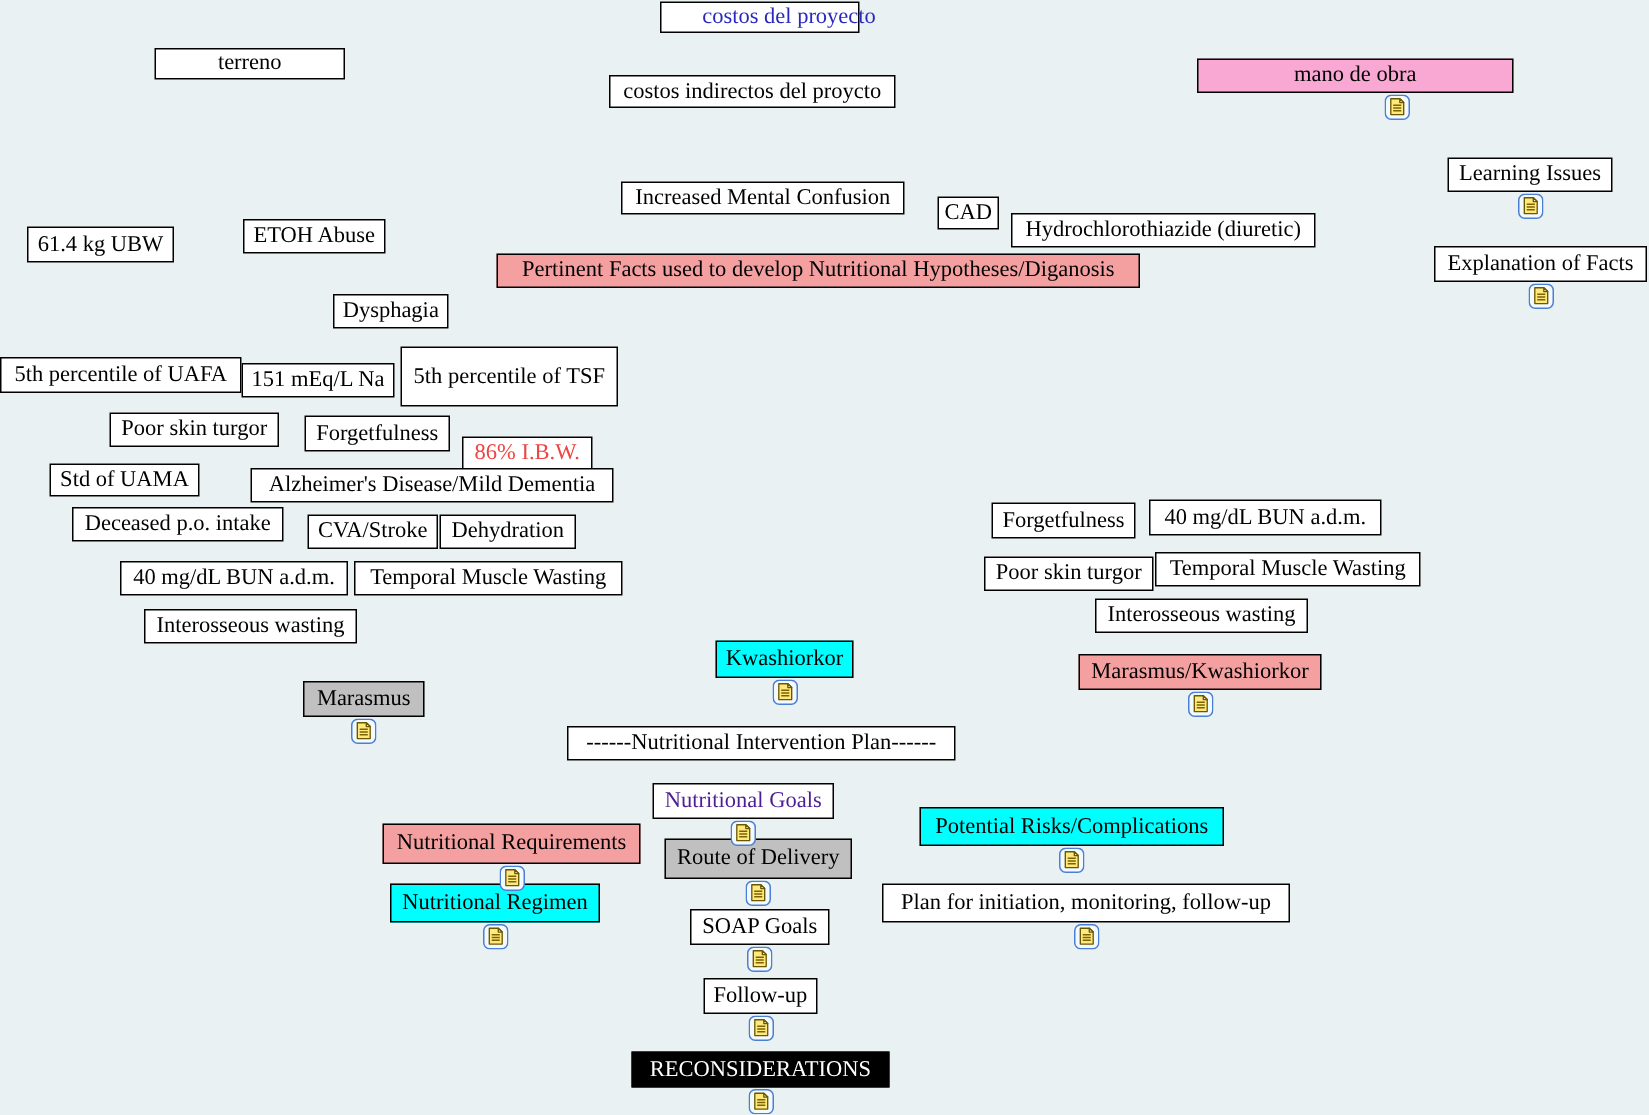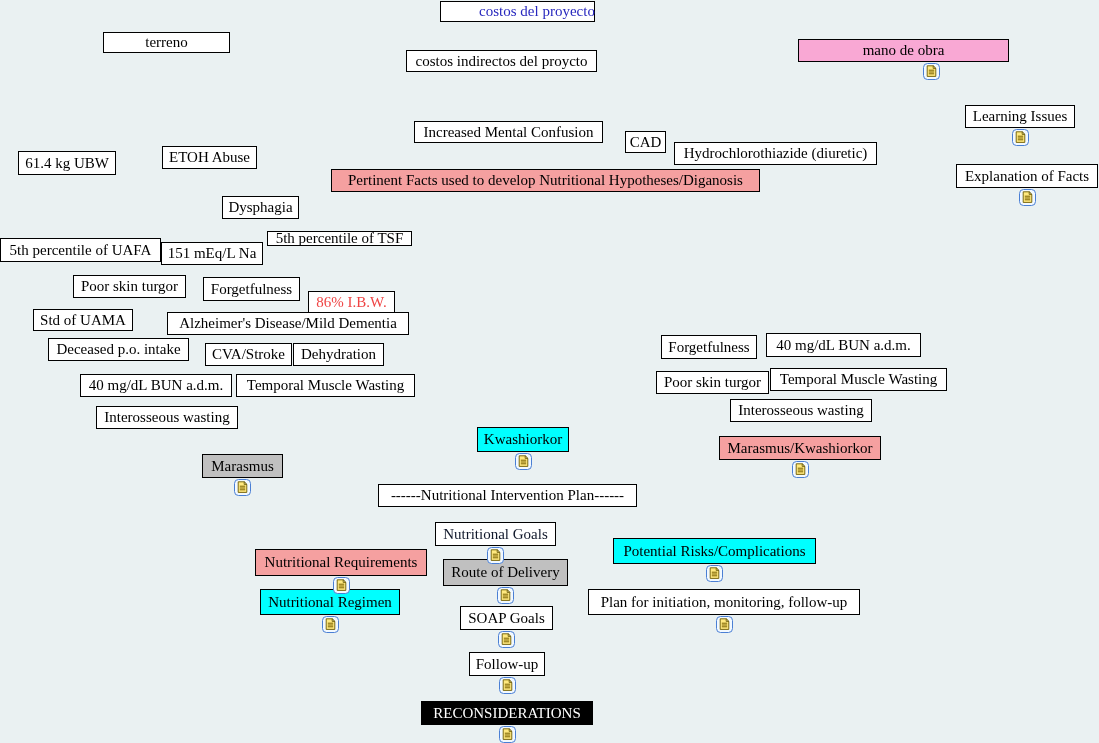--- a/index.html
+++ b/index.html
@@ -36,21 +36,21 @@
     height: 17px;
     z-index: 2;
     cursor: pointer;
   }
   .res-icon svg { display: block; }
 </style>
 </head>
 <body style="background: rgb(234, 241, 242);">
 
 <div class="canvas" style="width: 1099px; height: 743px; background: rgb(234, 241, 242);">
-    <div class="node" style="left: 440px; top: 1px; width: 155px; height: 21px; background: rgb(255, 255, 255); color: rgb(40, 40, 190); padding-left: 39px;">costos del proyecto</div>
+    <div class="node" style="left: 440px; top: 1px; width: 133px; height: 21px; background: rgb(255, 255, 255); color: rgb(40, 40, 190); padding-left: 39px;">costos del proyecto</div>
     <div class="node" style="left: 103px; top: 32px; width: 127px; height: 21px; background: rgb(255, 255, 255); color: rgb(0, 0, 0);">terreno</div>
     <div class="node" style="left: 406px; top: 50px; width: 191px; height: 22px; background: rgb(255, 255, 255); color: rgb(0, 0, 0);">costos indirectos del proycto</div>
     <div class="node" style="left: 798px; top: 39px; width: 211px; height: 23px; background: #f9a8d4; color: rgb(0, 0, 0);">mano de obra</div>
     <div class="res-icon" style="left: 923px; top: 63px;">
   <svg width="17" height="17" viewBox="0 0 17 17" xmlns="http://www.w3.org/2000/svg">
     <rect x="0.5" y="0.5" width="16" height="16" rx="4" fill="#F2F9FF" stroke="#4A7FD4" stroke-width="1"></rect>
     <path d="M4.2 2.8 h6 l2.6 2.6 v8 h-8.6 z" fill="#FFE97F" stroke="#6B5900" stroke-width="0.9" stroke-linejoin="round"></path>
     <path d="M10.2 2.8 v2.6 h2.6 z" fill="#FFFBD0" stroke="#6B5900" stroke-width="0.9" stroke-linejoin="round"></path>
     <path d="M5.8 7.2 h5.4 M5.8 9 h5.4 M5.8 10.8 h5.4" stroke="#7C6300" stroke-width="1"></path>
   </svg>
@@ -75,21 +75,21 @@
   <svg width="17" height="17" viewBox="0 0 17 17" xmlns="http://www.w3.org/2000/svg">
     <rect x="0.5" y="0.5" width="16" height="16" rx="4" fill="#F2F9FF" stroke="#4A7FD4" stroke-width="1"></rect>
     <path d="M4.2 2.8 h6 l2.6 2.6 v8 h-8.6 z" fill="#FFE97F" stroke="#6B5900" stroke-width="0.9" stroke-linejoin="round"></path>
     <path d="M10.2 2.8 v2.6 h2.6 z" fill="#FFFBD0" stroke="#6B5900" stroke-width="0.9" stroke-linejoin="round"></path>
     <path d="M5.8 7.2 h5.4 M5.8 9 h5.4 M5.8 10.8 h5.4" stroke="#7C6300" stroke-width="1"></path>
   </svg>
 </div>
     <div class="node" style="left: 222px; top: 196px; width: 77px; height: 23px; background: rgb(255, 255, 255); color: rgb(0, 0, 0);">Dysphagia</div>
     <div class="node" style="left: 0px; top: 238px; width: 161px; height: 24px; background: rgb(255, 255, 255); color: rgb(0, 0, 0);">5th percentile of UAFA</div>
     <div class="node" style="left: 161px; top: 242px; width: 102px; height: 23px; background: rgb(255, 255, 255); color: rgb(0, 0, 0);">151 mEq/L Na</div>
-    <div class="node" style="left: 267px; top: 231px; width: 145px; height: 15px; background: rgb(255, 255, 255); color: rgb(0, 0, 0);">5th percentile of TSF</div>
+    <div class="node" style="left: 267px; top: 231px; width: 145px; height: 40px; background: rgb(255, 255, 255); color: rgb(0, 0, 0);">5th percentile of TSF</div>
     <div class="node" style="left: 308px; top: 266px; width: 87px; height: 23px; background: rgb(255, 255, 255); color: #ef4444; margin-top: 25px;">86% I.B.W.</div>
     <div class="node" style="left: 73px; top: 275px; width: 113px; height: 23px; background: rgb(255, 255, 255); color: rgb(0, 0, 0);">Poor skin turgor</div>
     <div class="node" style="left: 203px; top: 277px; width: 97px; height: 24px; background: rgb(255, 255, 255); color: rgb(0, 0, 0);">Forgetfulness</div>
     <div class="node" style="left: 33px; top: 309px; width: 100px; height: 22px; background: rgb(255, 255, 255); color: rgb(0, 0, 0);">Std of UAMA</div>
     <div class="node" style="left: 167px; top: 312px; width: 242px; height: 23px; background: rgb(255, 255, 255); color: rgb(0, 0, 0);">Alzheimer's Disease/Mild Dementia</div>
     <div class="node" style="left: 48px; top: 338px; width: 141px; height: 23px; background: rgb(255, 255, 255); color: rgb(0, 0, 0);">Deceased p.o. intake</div>
     <div class="node" style="left: 205px; top: 343px; width: 87px; height: 23px; background: rgb(255, 255, 255); color: rgb(0, 0, 0);">CVA/Stroke</div>
     <div class="node" style="left: 293px; top: 343px; width: 91px; height: 23px; background: rgb(255, 255, 255); color: rgb(0, 0, 0);">Dehydration</div>
     <div class="node" style="left: 80px; top: 374px; width: 152px; height: 23px; background: rgb(255, 255, 255); color: rgb(0, 0, 0);">40 mg/dL BUN a.d.m.</div>
     <div class="node" style="left: 236px; top: 374px; width: 179px; height: 23px; background: rgb(255, 255, 255); color: rgb(0, 0, 0);">Temporal Muscle Wasting</div>
@@ -120,21 +120,21 @@
     <div class="node" style="left: 202px; top: 454px; width: 81px; height: 24px; background: rgb(192, 192, 192); color: rgb(0, 0, 0);">Marasmus</div>
     <div class="res-icon" style="left: 233.5px; top: 479px;">
   <svg width="17" height="17" viewBox="0 0 17 17" xmlns="http://www.w3.org/2000/svg">
     <rect x="0.5" y="0.5" width="16" height="16" rx="4" fill="#F2F9FF" stroke="#4A7FD4" stroke-width="1"></rect>
     <path d="M4.2 2.8 h6 l2.6 2.6 v8 h-8.6 z" fill="#FFE97F" stroke="#6B5900" stroke-width="0.9" stroke-linejoin="round"></path>
     <path d="M10.2 2.8 v2.6 h2.6 z" fill="#FFFBD0" stroke="#6B5900" stroke-width="0.9" stroke-linejoin="round"></path>
     <path d="M5.8 7.2 h5.4 M5.8 9 h5.4 M5.8 10.8 h5.4" stroke="#7C6300" stroke-width="1"></path>
   </svg>
 </div>
     <div class="node" style="left: 378px; top: 484px; width: 259px; height: 23px; background: rgb(255, 255, 255); color: rgb(0, 0, 0);">------Nutritional Intervention Plan------</div>
-    <div class="node" style="left: 435px; top: 522px; width: 121px; height: 24px; background: rgb(255, 255, 255); color: #0f172a;">Nutritional Goals</div>
+    <div class="node" style="left: 435px; top: 522px; width: 121px; height: 24px; background: rgb(255, 255, 255); color: #4c1d95;">Nutritional Goals</div>
     <div class="res-icon" style="left: 487px; top: 547px;">
   <svg width="17" height="17" viewBox="0 0 17 17" xmlns="http://www.w3.org/2000/svg">
     <rect x="0.5" y="0.5" width="16" height="16" rx="4" fill="#F2F9FF" stroke="#4A7FD4" stroke-width="1"></rect>
     <path d="M4.2 2.8 h6 l2.6 2.6 v8 h-8.6 z" fill="#FFE97F" stroke="#6B5900" stroke-width="0.9" stroke-linejoin="round"></path>
     <path d="M10.2 2.8 v2.6 h2.6 z" fill="#FFFBD0" stroke="#6B5900" stroke-width="0.9" stroke-linejoin="round"></path>
     <path d="M5.8 7.2 h5.4 M5.8 9 h5.4 M5.8 10.8 h5.4" stroke="#7C6300" stroke-width="1"></path>
   </svg>
 </div>
     <div class="node" style="left: 255px; top: 549px; width: 172px; height: 27px; background: rgb(245, 160, 160); color: rgb(0, 0, 0);">Nutritional Requirements</div>
     <div class="res-icon" style="left: 332.5px; top: 577px;">

